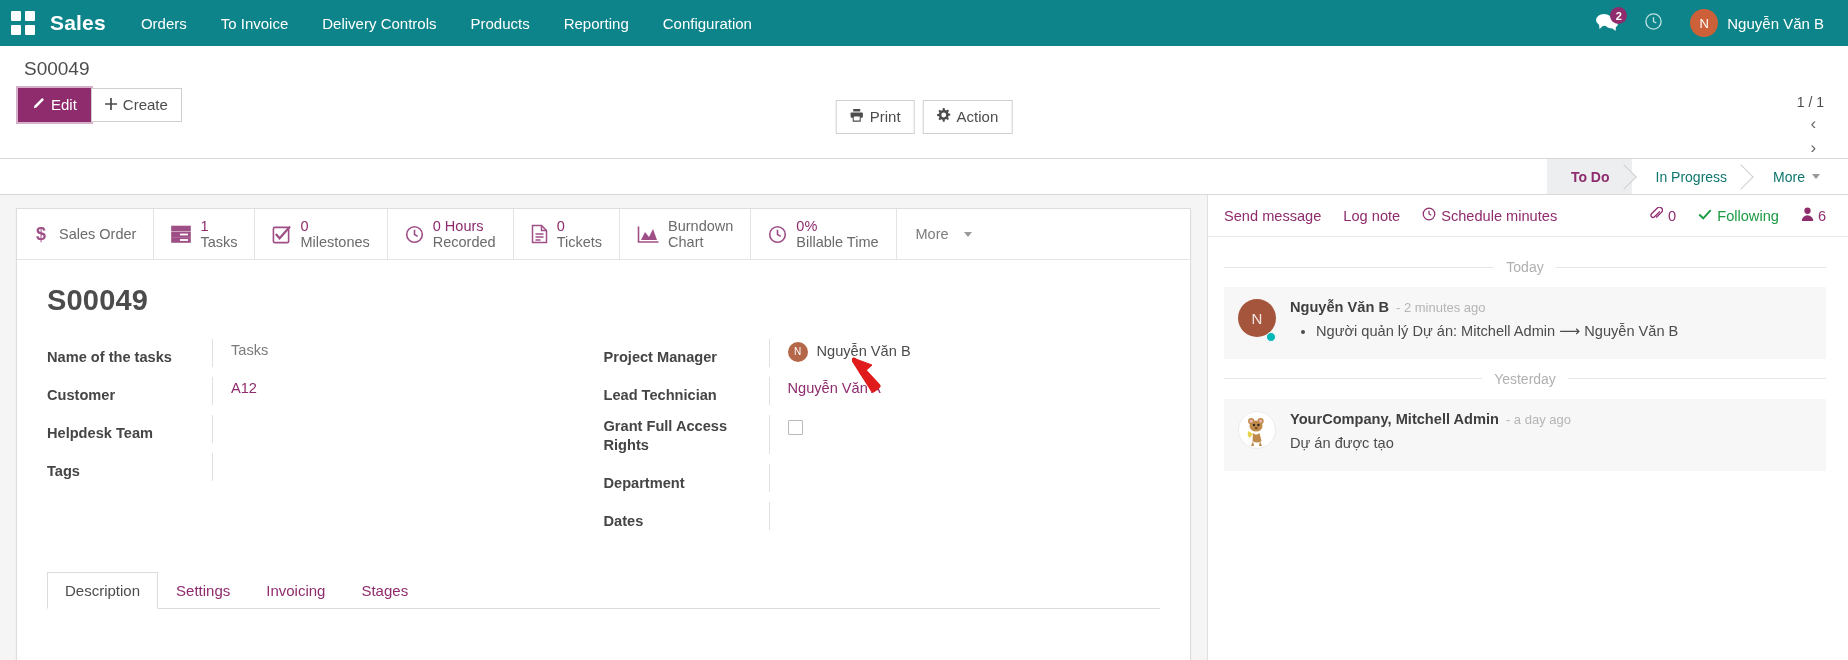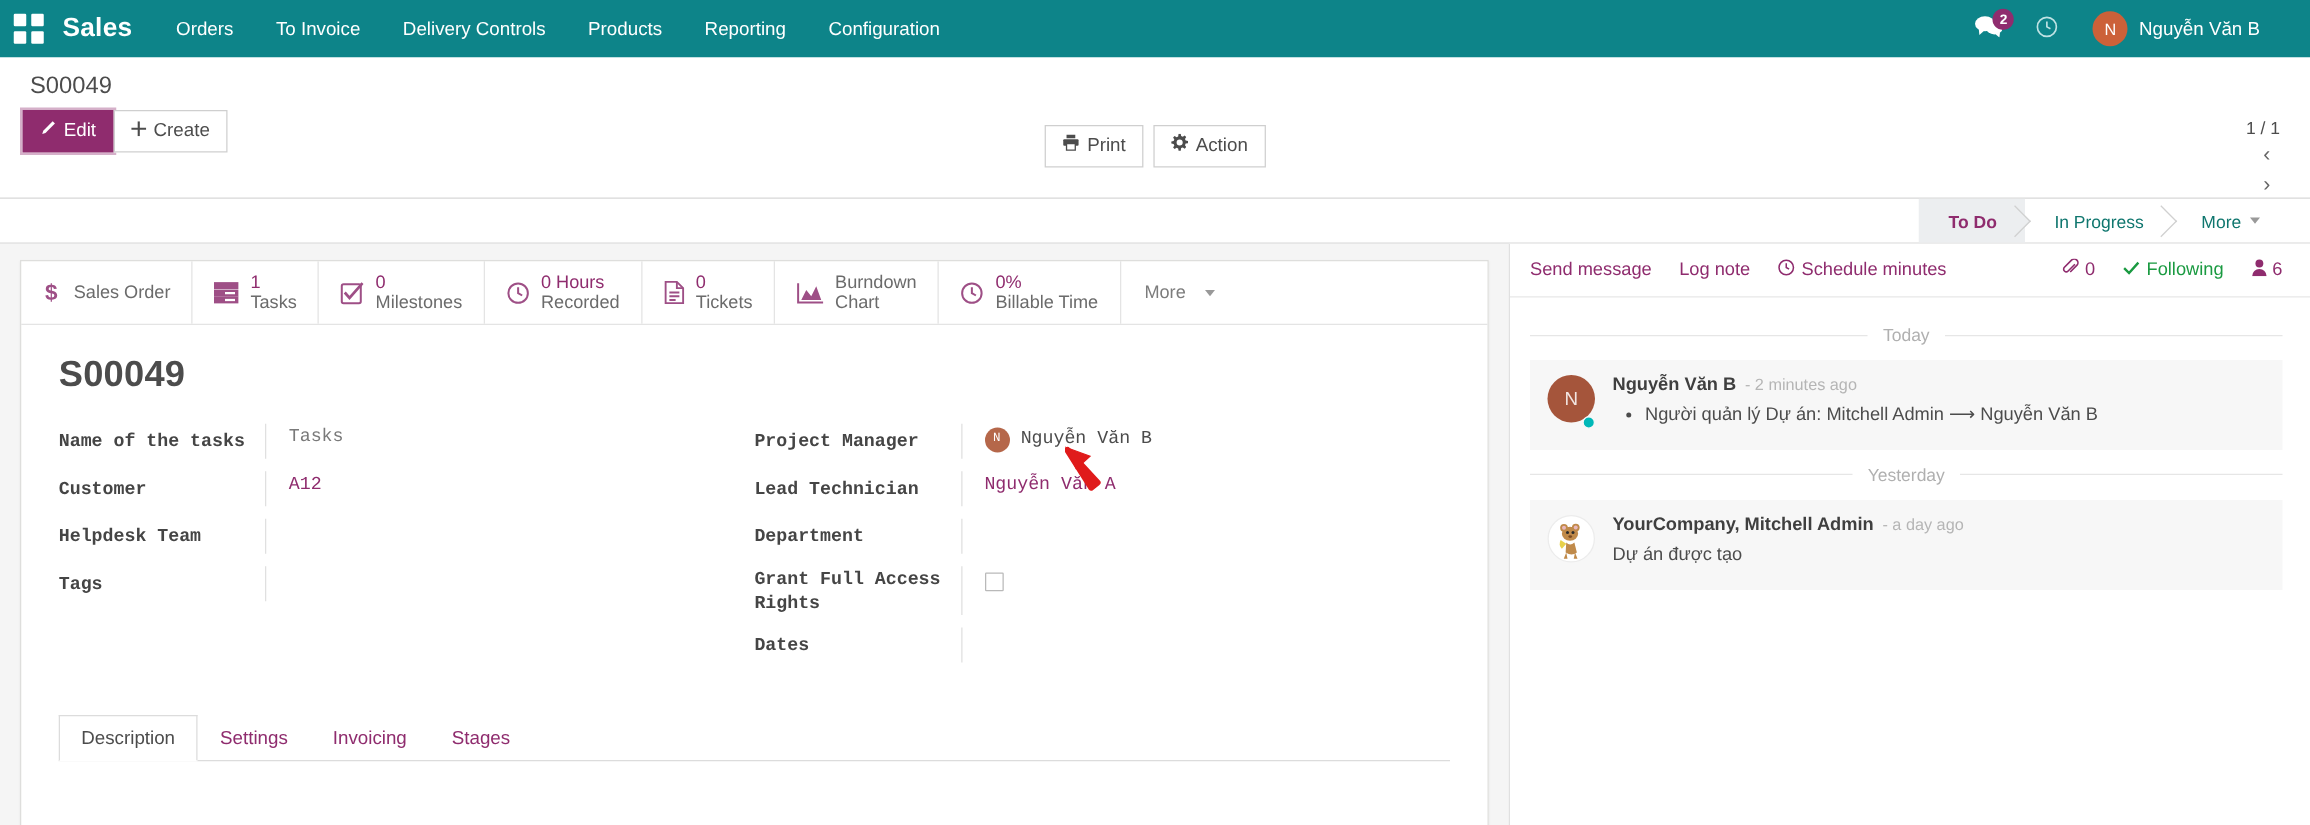--- a/index.html
+++ b/index.html
@@ -13,21 +13,21 @@
     color: #4c4c4c;
     background: #ffffff;
   }
 
   
   .navbar {
     height: 46px;
     background: #0d8489;
     display: flex;
     align-items: center;
-    padding: 0 16px 0 10px;
+    padding: 0 0 0 10px;
     color: #ffffff;
     position: relative;
   }
   .apps-grid {
     width: 26px; height: 26px;
     display: grid;
     grid-template-columns: 10px 10px;
     grid-template-rows: 10px 10px;
     gap: 4px;
     align-content: center;
@@ -161,21 +161,21 @@
     background: none; border: none;
     font-size: 17px; color: #666;
     cursor: pointer; padding: 0 7px;
     font-family: inherit;
   }
 
   
   .statusbar-wrap {
     display: flex;
     justify-content: flex-end;
-    padding: 0 18px;
+    padding: 0 6px;
     background: #ffffff;
     border-bottom: 1px solid #d8d8d8;
     height: 36px;
     align-items: stretch;
   }
   .statusbar { display: flex; align-items: stretch; }
   .status-step {
     position: relative;
     display: flex; align-items: center;
     padding: 0 22px 0 24px;
@@ -275,21 +275,21 @@
     font-weight: 700;
     color: #4c4c4c;
     margin: 8px 0 22px 0;
     letter-spacing: .2px;
   }
   .form-groups {
     display: flex;
     gap: 0;
   }
   .form-group { width: 50%; padding-right: 14px; }
-  .frow { display: flex; align-items: center; min-height: 28px; margin-bottom: 10px; font-family: Liberation Mono, monospace; }
+  .frow { display: flex; align-items: flex-end; min-height: 28px; margin-bottom: 10px; }
   .flabel {
     width: 165px;
     flex: 0 0 165px;
     font-size: 14.6px;
     font-weight: 700;
     color: #454545;
     line-height: 1.28;
     padding-top: 2px;
   }
   .fvalue {
@@ -687,28 +687,28 @@
                   <span class="mini-avatar">N</span>
                   <span>Nguyễn Văn B</span>
                 </span>
               </div>
             </div>
             <div class="frow">
               <div class="flabel">Lead Technician</div>
               <div class="fvalue link-val">Nguyễn Văn A</div>
             </div>
             <div class="frow">
-              <div class="flabel">Department</div>
-              <div class="fvalue"></div>
-            </div>
-            <div class="frow">
               <div class="flabel">Grant Full Access Rights</div>
               <div class="fvalue">
                 <span class="chk"></span>
               </div>
+            </div>
+            <div class="frow">
+              <div class="flabel">Department</div>
+              <div class="fvalue"></div>
             </div>
             <div class="frow">
               <div class="flabel">Dates</div>
               <div class="fvalue"></div>
             </div>
           </div>
 
         </div>
       </div>
 

